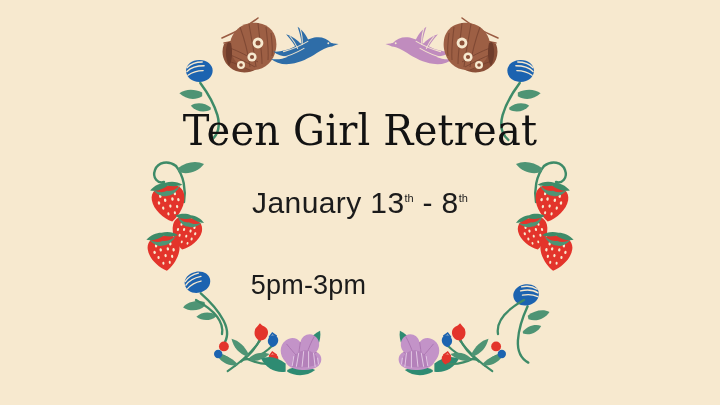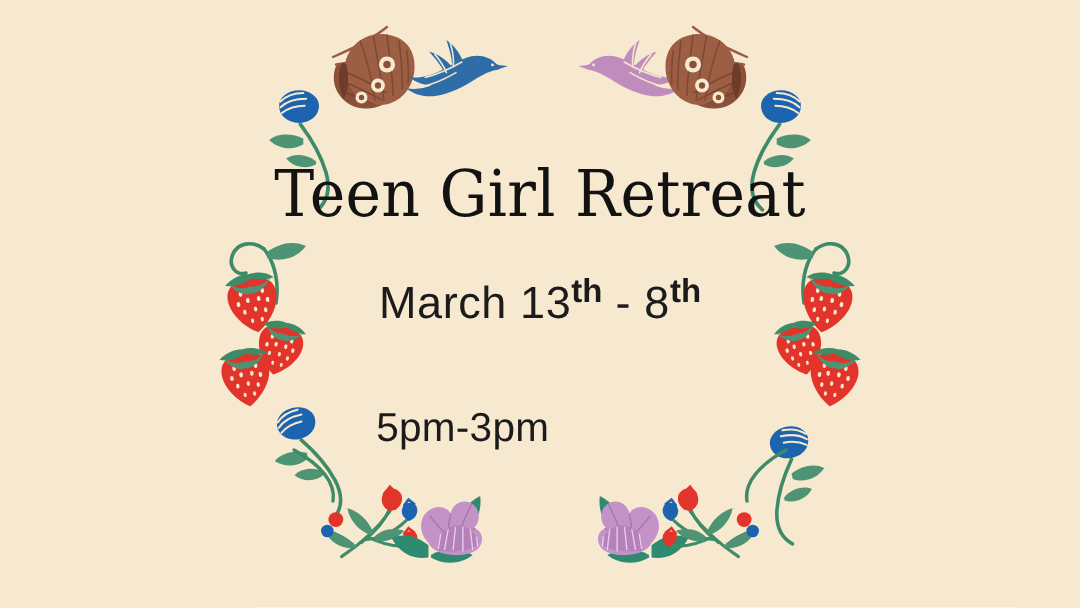--- a/index.html
+++ b/index.html
@@ -53,25 +53,24 @@
     left: 0;
     width: 720px;
     text-align: center;
     font-family: "Liberation Sans", sans-serif;
     font-size: 30px;
     color: #1b1b1b;
     font-weight: 400;
     letter-spacing: 0.4px;
   }
   #dateline .ord {
-    font-size: 22px;
+    font-size: 11px;
     vertical-align: super;
     line-height: 0;
     letter-spacing: 0;
-    font-weight: bold;
   }
   #timeline {
     position: absolute;
     top: 270px;
     left: 0;
     width: 617px;
     text-align: center;
     font-family: "Liberation Sans", sans-serif;
     font-size: 27px;
     color: #1b1b1b;
@@ -308,18 +307,18 @@
     </g>
 
     <g transform="translate(498,316) scale(-0.95,0.95)">
       <use href="#berrySprigShape"></use>
     </g>
   </svg>
 
   <div class="text-stack">
     <div id="title">Teen Girl Retreat</div>
 
-    <div id="dateline"><span>March 13</span><span class="ord">th</span><span> - 8</span><span class="ord">th</span></div>
+    <div id="dateline"><span>January 13</span><span class="ord">th</span><span> - 8</span><span class="ord">th</span></div>
 
     <div id="timeline">5pm-3pm</div>
   </div>
 
 </div>
 
 </body></html>

